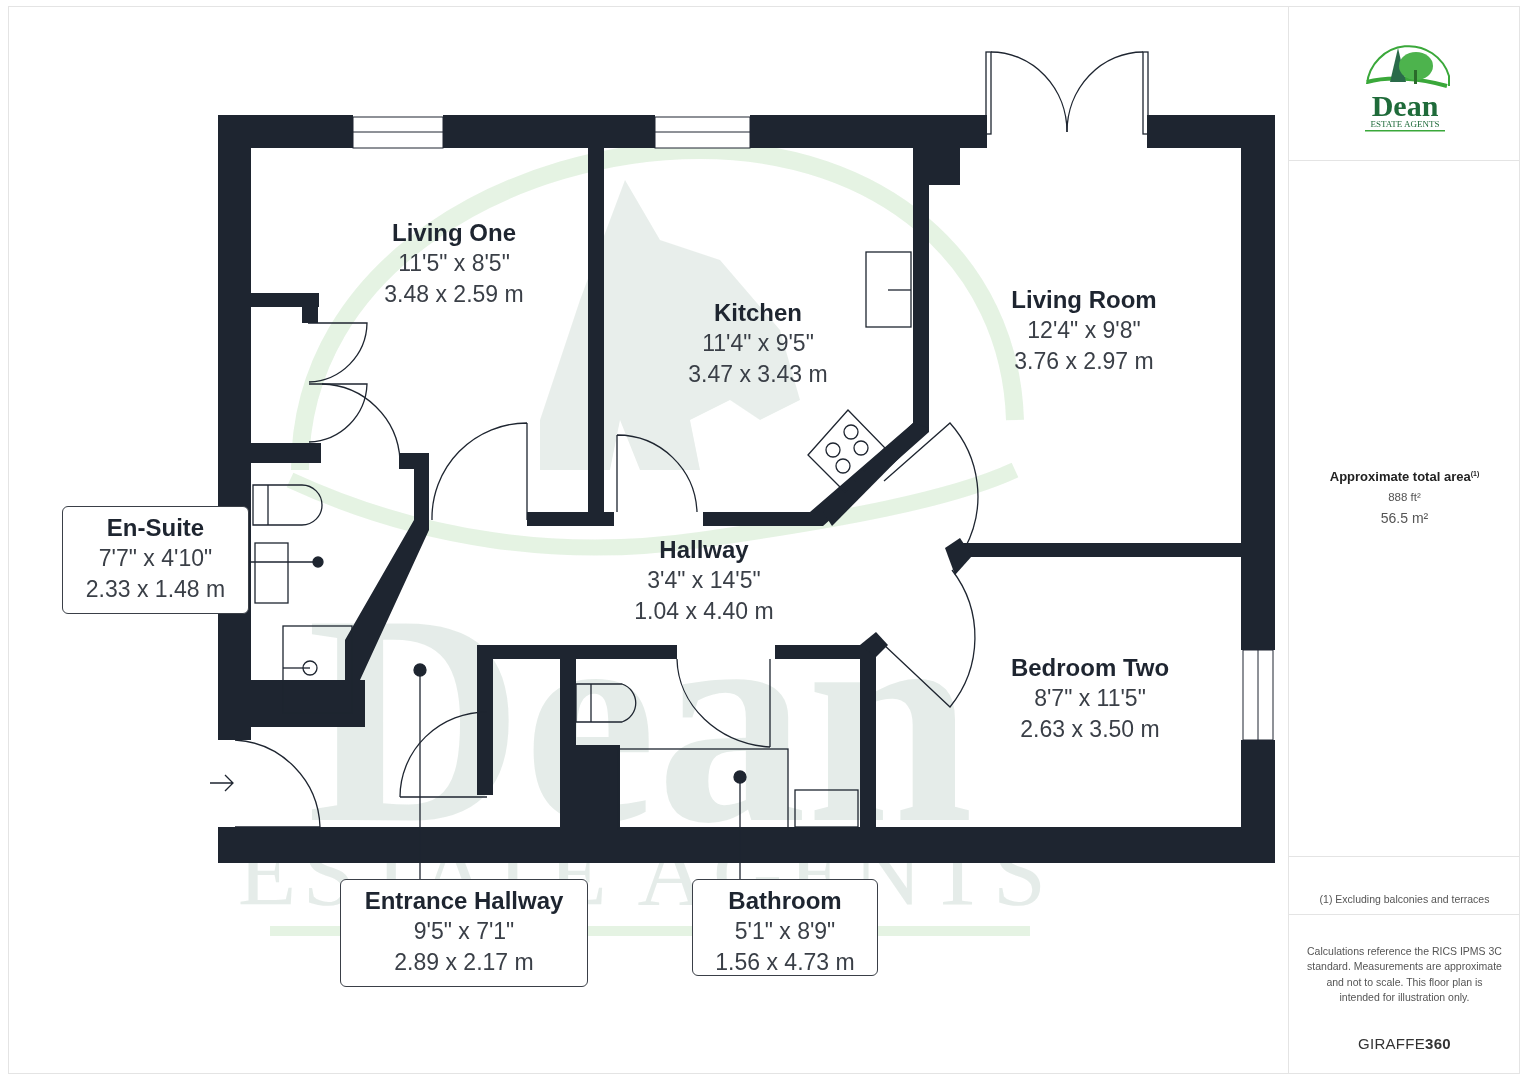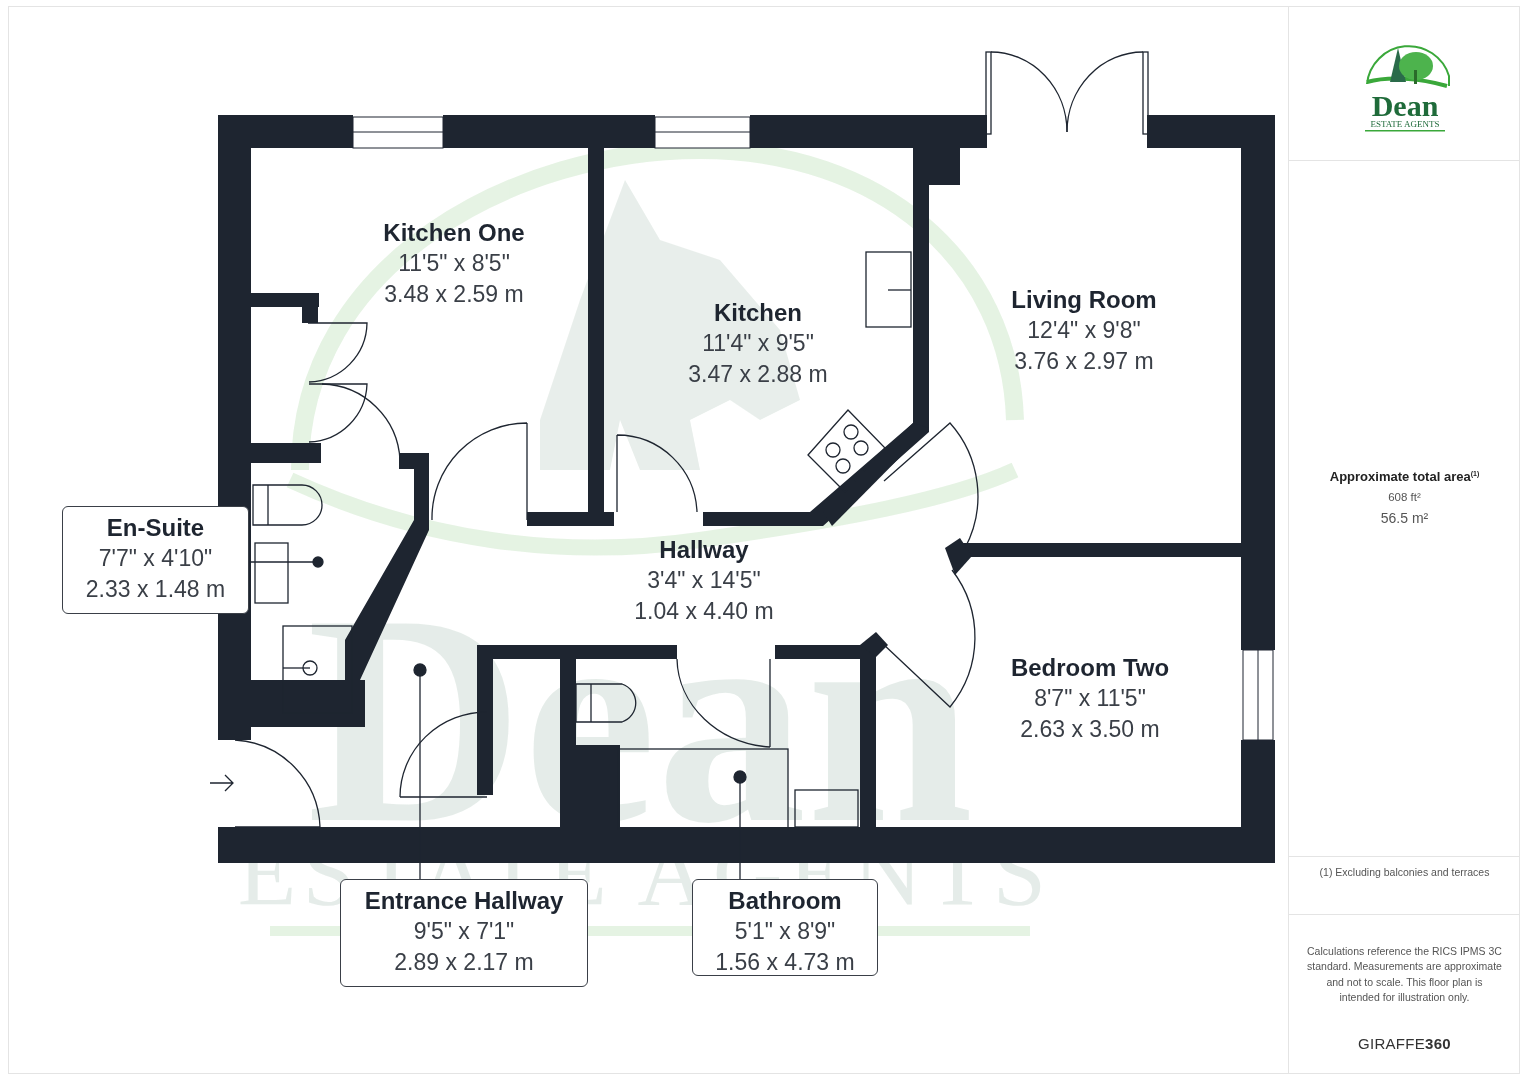--- a/index.html
+++ b/index.html
@@ -8,21 +8,21 @@
   .side { position:absolute; left:1288px; top:6px; width:232px; height:1068px; border-left:1px solid #e4e4e4; box-sizing:border-box; }
   .side .sec { position:absolute; left:0; width:100%; border-bottom:1px solid #e4e4e4; box-sizing:border-box; text-align:center; }
   .logo-wrap { top:0; height:155px; }
   .area-wrap { top:155px; height:696px; }
   .foot1 { top:851px; height:58px; }
   .foot2 { top:909px; height:159px; border-bottom:none !important; }
   .area-title { position:absolute; top:308px; width:100%; font-family:"Liberation Sans", sans-serif; font-weight:bold; font-size:13px; color:#222; }
   .area-title sup { font-size:7px; }
   .area-ft { position:absolute; top:330px; width:100%; font-size:11.5px; color:#555; font-family:"Liberation Sans", sans-serif; }
   .area-m { position:absolute; top:349px; width:100%; font-size:14px; color:#555; font-family:"Liberation Sans", sans-serif; }
-  .foot1 .txt { position:absolute; top:9px; width:100%; font-size:10.5px; color:#555; font-family:"Liberation Sans", sans-serif;text-align:center; }
+  .foot1 .txt { position:absolute; top:36px; width:100%; font-size:10.5px; color:#555; font-family:"Liberation Sans", sans-serif;text-align:center; }
   .foot2 .txt { position:absolute; top:29px; left:18px; right:18px; font-size:10.5px; line-height:15.3px; color:#555; font-family:"Liberation Sans", sans-serif; }
   .foot2 .brand { position:absolute; top:120px; width:100%; font-size:15px; color:#333; font-family:"Liberation Sans", sans-serif; letter-spacing:0.3px; }
   .foot2 .brand b { font-weight:bold; }
   .plan { position:absolute; left:0; top:0; }
   .lbl { position:absolute; text-align:center; transform:translateX(-50%); white-space:nowrap; font-family:"Liberation Sans", sans-serif; }
   .lbl .n { font-weight:bold; font-size:24px; color:#1e2530; line-height:30px; }
   .lbl .d { font-size:23px; color:#3a3f47; line-height:31px; }
   .callout { position:absolute; border:1.3px solid #3a3f47; border-radius:6px; background:#fff; text-align:center; font-family:"Liberation Sans", sans-serif; box-sizing:border-box;margin-left:44px; }
   .callout .n { font-weight:bold; font-size:24px; color:#1e2530; line-height:30px; margin-top:6px; }
   .callout .d { font-size:23px; color:#3a3f47; line-height:31px; }
@@ -152,28 +152,28 @@
     <line x1="205" y1="562" x2="318" y2="562"></line>
       <circle cx="318" cy="562" r="5"></circle>
     <line x1="420" y1="670" x2="420" y2="880"></line>
       <circle cx="420" cy="670" r="6"></circle>
     <line x1="740" y1="777" x2="740" y2="880"></line>
       <circle cx="740" cy="777" r="6"></circle>
   </g>
 </svg>
 
 <div class="lbl" style="left:454px; top:218px;">
-  <div class="n">Kitchen One</div>
+  <div class="n">Living One</div>
   <div class="d">11'5" x 8'5"</div>
   <div class="d">3.48 x 2.59 m</div>
 </div>
 <div class="lbl" style="left:758px; top:266px;margin-top:32px;">
   <div class="n">Kitchen</div>
   <div class="d">11'4" x 9'5"</div>
-  <div class="d">3.47 x 2.88 m</div>
+  <div class="d">3.47 x 3.43 m</div>
 </div>
 <div class="lbl" style="left:1084px; top:285px;">
   <div class="n">Living Room</div>
   <div class="d">12'4" x 9'8"</div>
   <div class="d">3.76 x 2.97 m</div>
 </div>
 <div class="lbl" style="left:704px; top:535px;">
   <div class="n">Hallway</div>
   <div class="d">3'4" x 14'5"</div>
   <div class="d">1.04 x 4.40 m</div>
@@ -208,21 +208,21 @@
       <polygon points="109,42 101,76 117,76" fill="#2a6b4a"></polygon>
       <ellipse cx="127" cy="60" rx="17" ry="14" fill="#4db34d"></ellipse>
       <rect x="125" y="64" width="3" height="14" fill="#2a6b2a"></rect>
       <text x="116" y="110" text-anchor="middle" font-family="Liberation Serif, serif" font-weight="bold" font-size="30" fill="#1f6b3a">Dean</text>
       <text x="116" y="121" text-anchor="middle" font-family="Liberation Serif, serif" font-size="9" fill="#1f6b3a">ESTATE AGENTS</text>
       <rect x="76" y="124" width="80" height="1.5" fill="#3aa83a"></rect>
     </svg>
   </div>
   <div class="sec area-wrap">
     <div class="area-title"><span>Approximate total area</span><sup>(1)</sup></div>
-    <div class="area-ft">608 ft²</div>
+    <div class="area-ft">888 ft²</div>
     <div class="area-m">56.5 m²</div>
   </div>
   <div class="sec foot1">
     <div class="txt">(1) Excluding balconies and terraces</div>
   </div>
   <div class="sec foot2">
     <div class="txt">Calculations reference the RICS IPMS 3C standard. Measurements are approximate and not to scale. This floor plan is intended for illustration only.</div>
     <div class="brand"><span>GIRAFFE</span><b>360</b></div>
   </div>
 </div>

